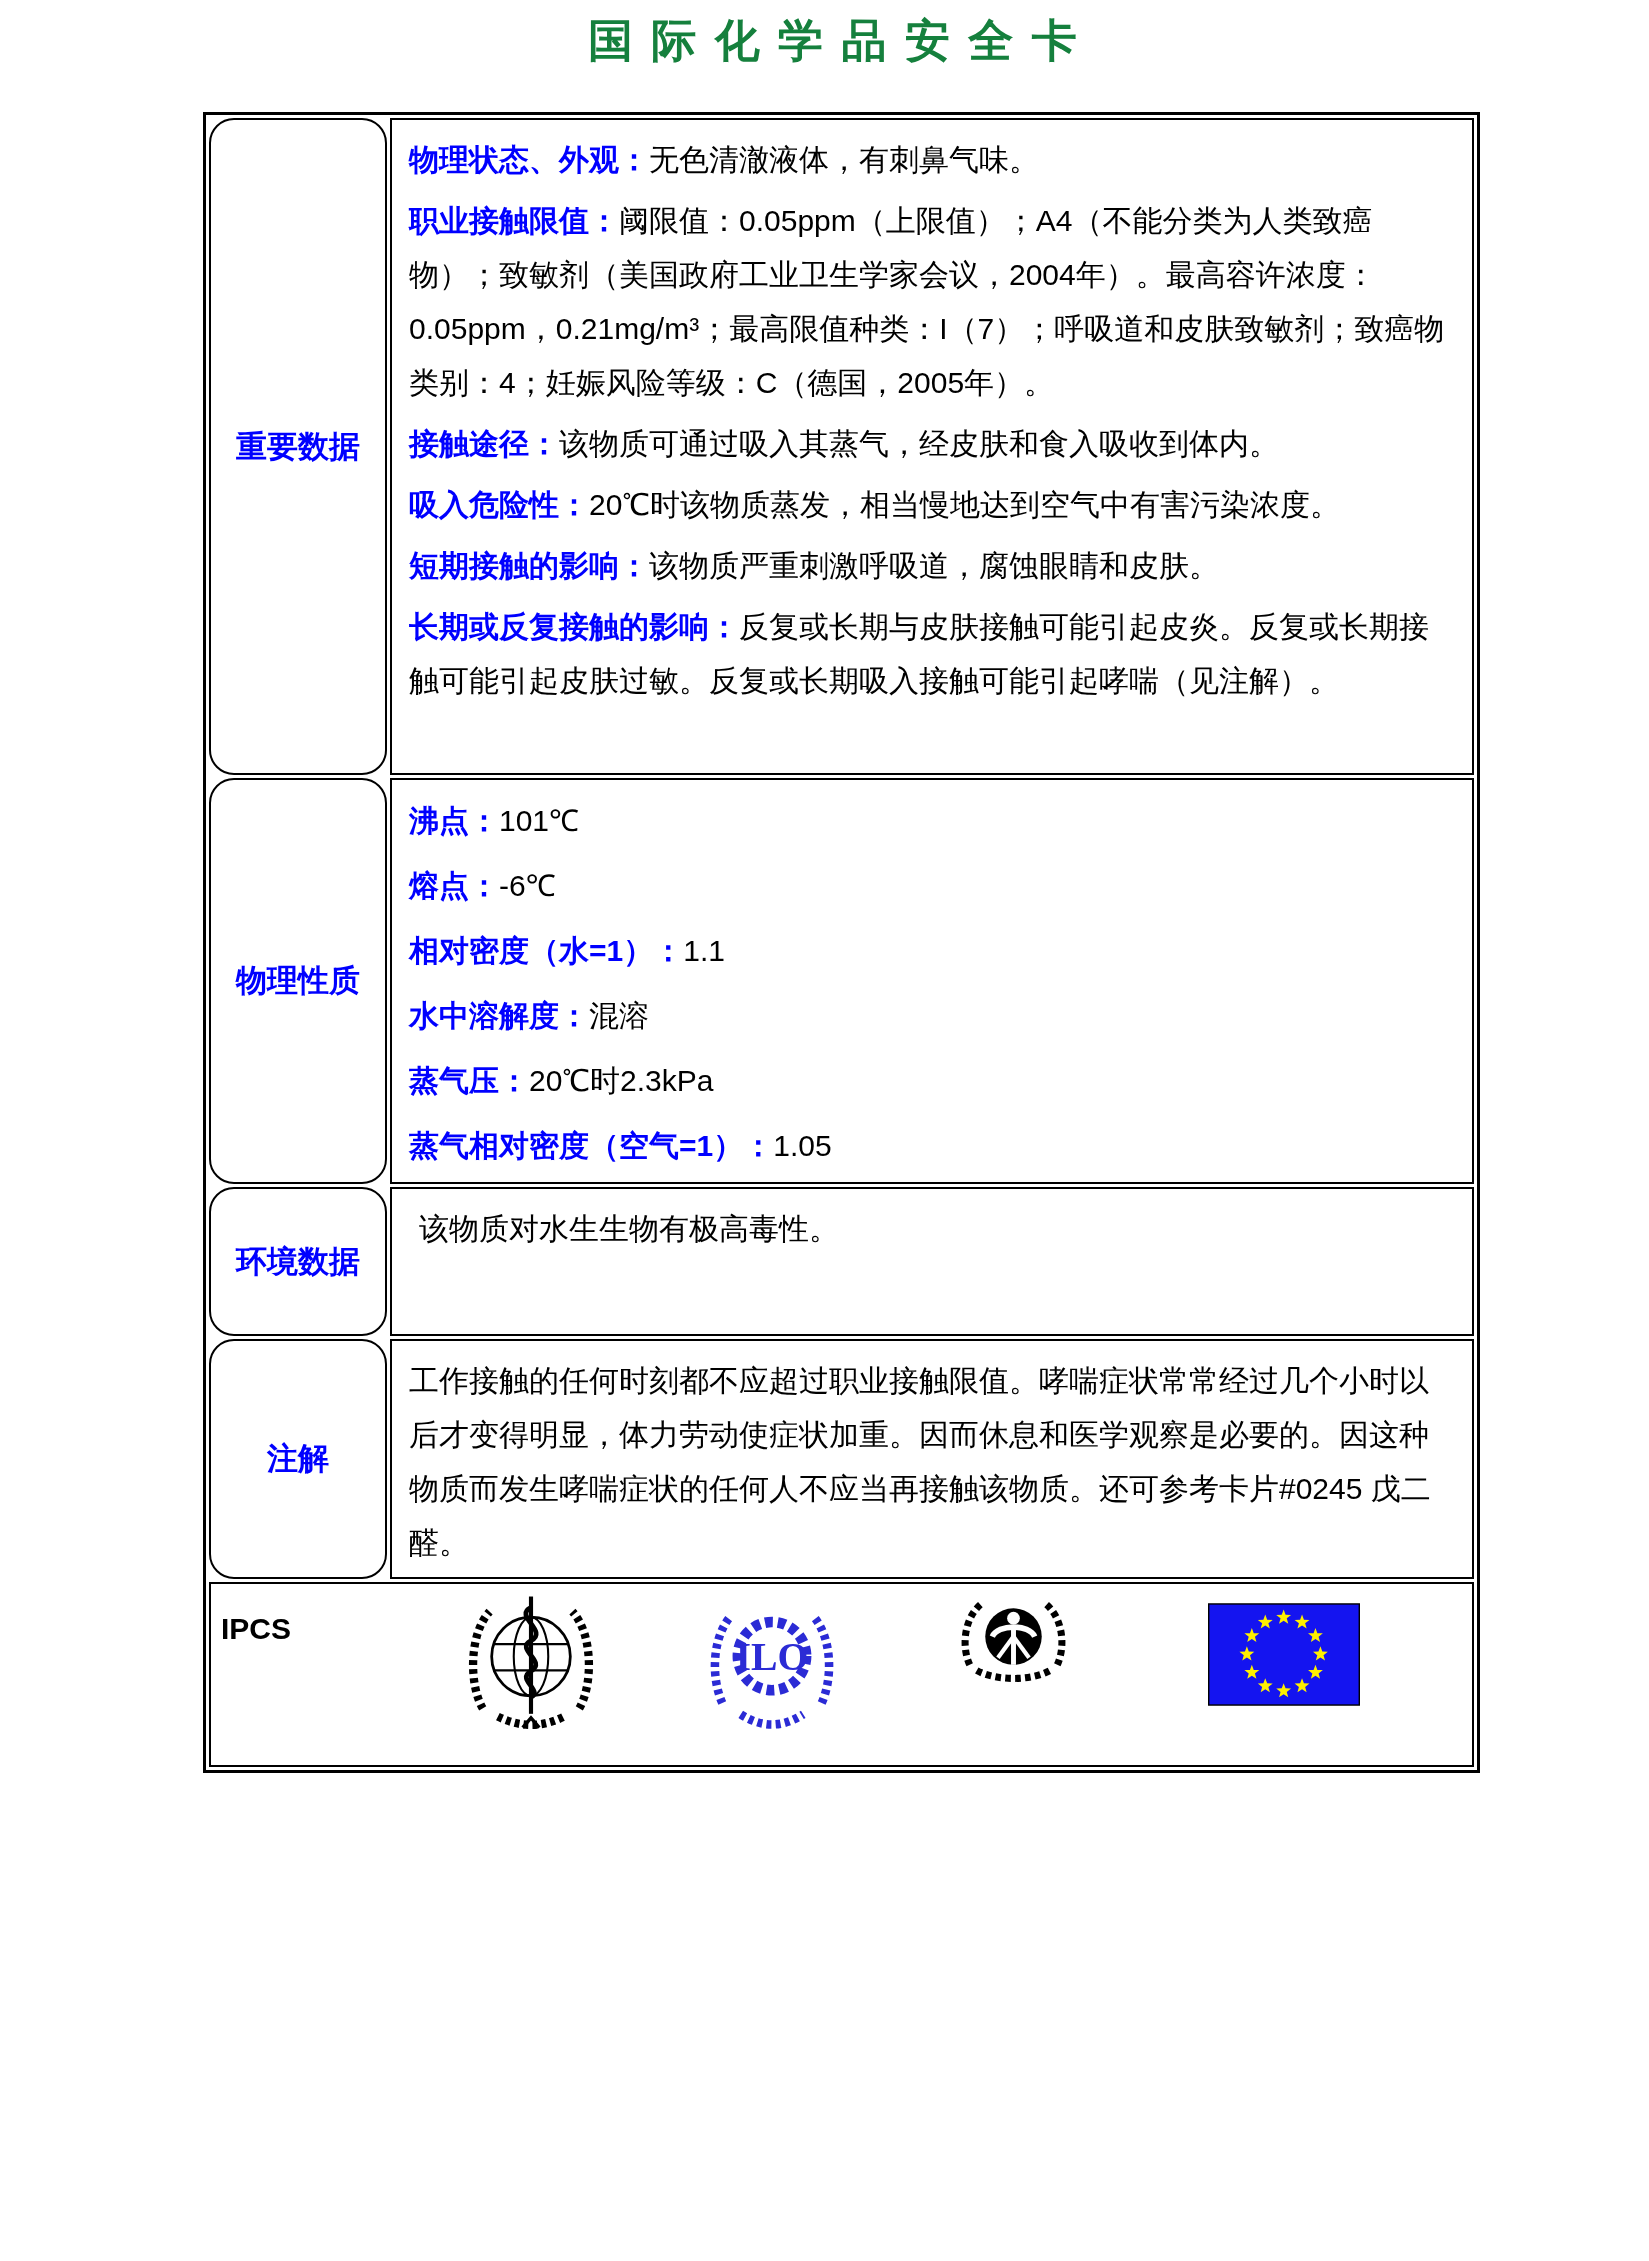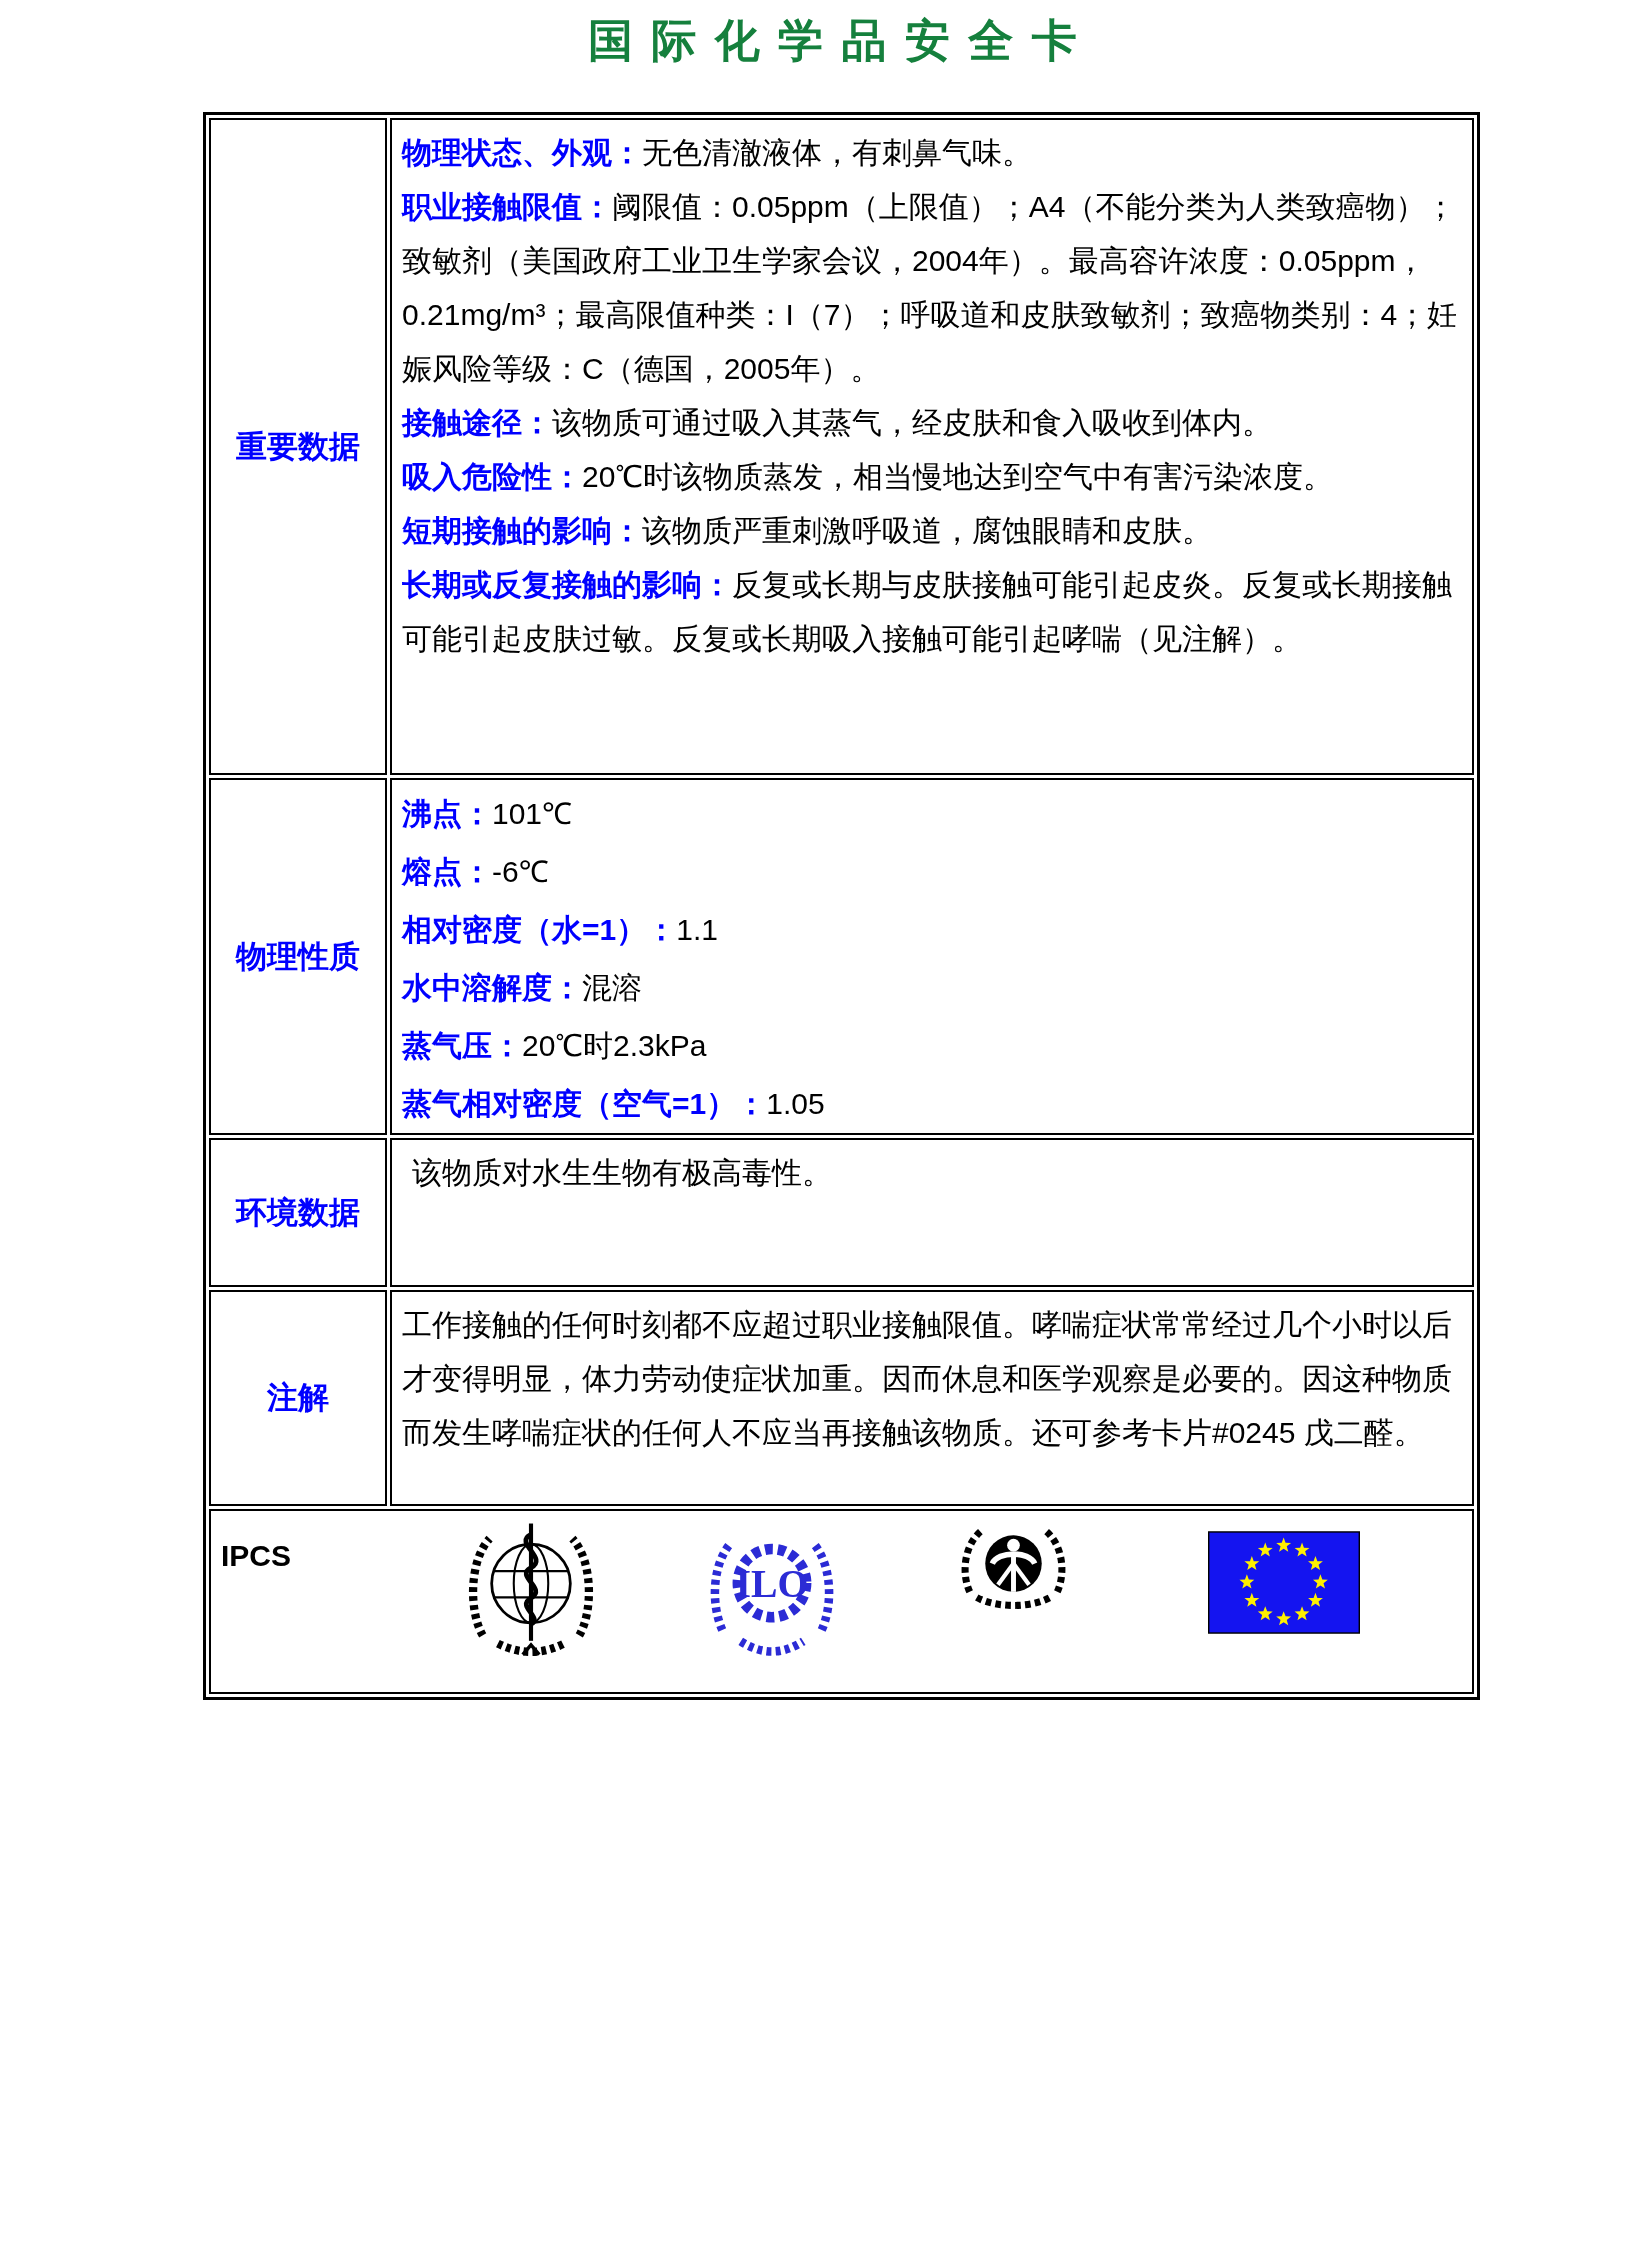--- a/index.html
+++ b/index.html
@@ -17,24 +17,24 @@
     position: absolute; left: 203px; top: 112px; width: 1277px;
     border-collapse: separate; border-spacing: 3.5px;
     border: 3.5px solid #000; background: #fff; table-layout: fixed;
   }
   td { border: 2.1px solid #000; background: #fff; vertical-align: top; }
   td.hdr { height: 64px; vertical-align: middle; font-size: 31px; padding: 0 10px; }
   .hdr-inner { display: flex; justify-content: space-between; align-items: center; width: 100%; }
   .blue { color: #0000FF; font-weight: bold; }
   td.lbl {
     width: 178px; text-align: center; vertical-align: middle;
-    color: #0000FF; font-weight: bold; font-size: 31px; line-height: 40px;
+    color: #0000FF; font-weight: bold; font-size: 31px; line-height: 40px; border-radius: 25px;
   }
   td.cnt { font-size: 30px; line-height: 54px; padding: 5.7px 12.8px 0 10px; }
-  .entry { margin: 0; }
+  .entry { margin: 7px; }
   .entry-label { color: #0000FF; font-weight: bold; }
   td.h-s1 { height: 657px; }
   td.h-s2 { height: 355px; }  td.h-s2.cnt { line-height: 58px; padding-top: 5px; }
   td.h-s3 { height: 149px; padding-left: 20px; }
   td.h-s4 { height: 216px; }
   td.h-s5 { height: 129px; }
   td.footer-cell { height: 185px; padding: 0; }
   .logos { display: flex; align-items: flex-start; padding: 7px 0 0 10px; height: 142px; }
   .ipcs-block { width: 213px; padding-top: 20px; }
   .ipcs-acronym { font-size: 30px; font-weight: bold; line-height: 35px; }

